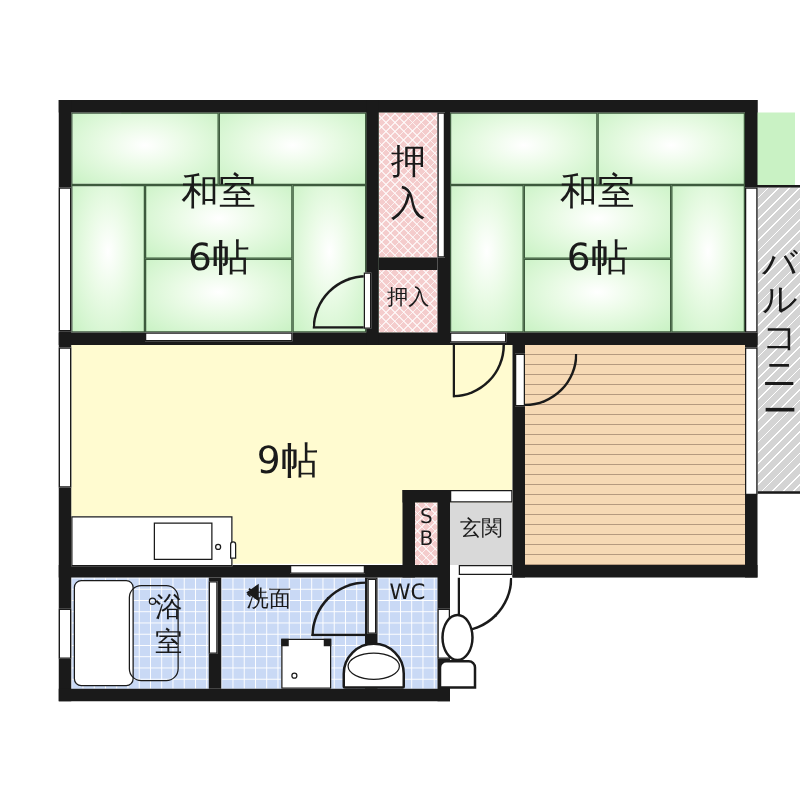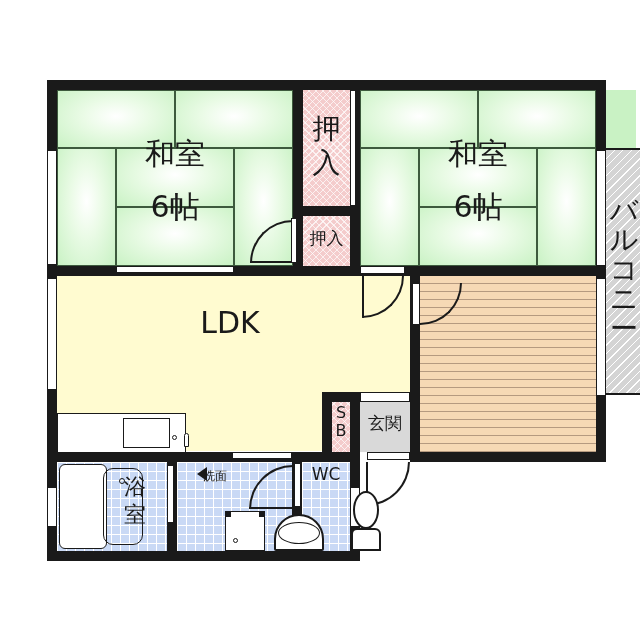--- a/index.html
+++ b/index.html
@@ -128,30 +128,30 @@
   <div class="label big" style="left:75px;top:137px;width:120px;">和室</div>
   <div class="label big" style="left:75px;top:190px;width:120px;">6帖</div>
 
   <div class="label big" style="left:378px;top:137px;width:120px;">和室</div>
   <div class="label big" style="left:378px;top:190px;width:120px;">6帖</div>
 
   <div class="label big" style="left:263px;top:112px;width:47px;font-size:28px;line-height:1.2;">押
 入</div>
   <div class="label" style="left:263px;top:229px;width:47px;font-size:17px;">押入</div>
 
-  <div class="label big" style="left:130px;top:306px;width:120px;">LDK</div>
+  <div class="label big" style="left:130px;top:352px;width:120px;">9帖</div>
 
 
   <div class="label big" style="left:562px;top:196px;width:44px;line-height:1.05;font-size:28px;">バ
 ル
 コ
 ニ
 ー</div>
 
   <div class="label" style="left:290px;top:404px;width:22px;font-size:16px;line-height:1.1;">S
 B</div>
   <div class="label" style="left:320px;top:414px;width:50px;font-size:17px;">玄関</div>
 
   <div class="label mid" style="left:77px;top:473px;width:36px;line-height:1.25;">浴
 室</div>
-  <div class="label mid" style="left:140px;top:470px;width:70px;font-size:12px;">洗面</div>
+  <div class="label mid" style="left:140px;top:470px;width:70px;font-size:18px;">洗面</div>
   <div class="label" style="left:262px;top:465px;width:48px;font-size:17px;">WC</div>
 </div>
 
 </body></html>

